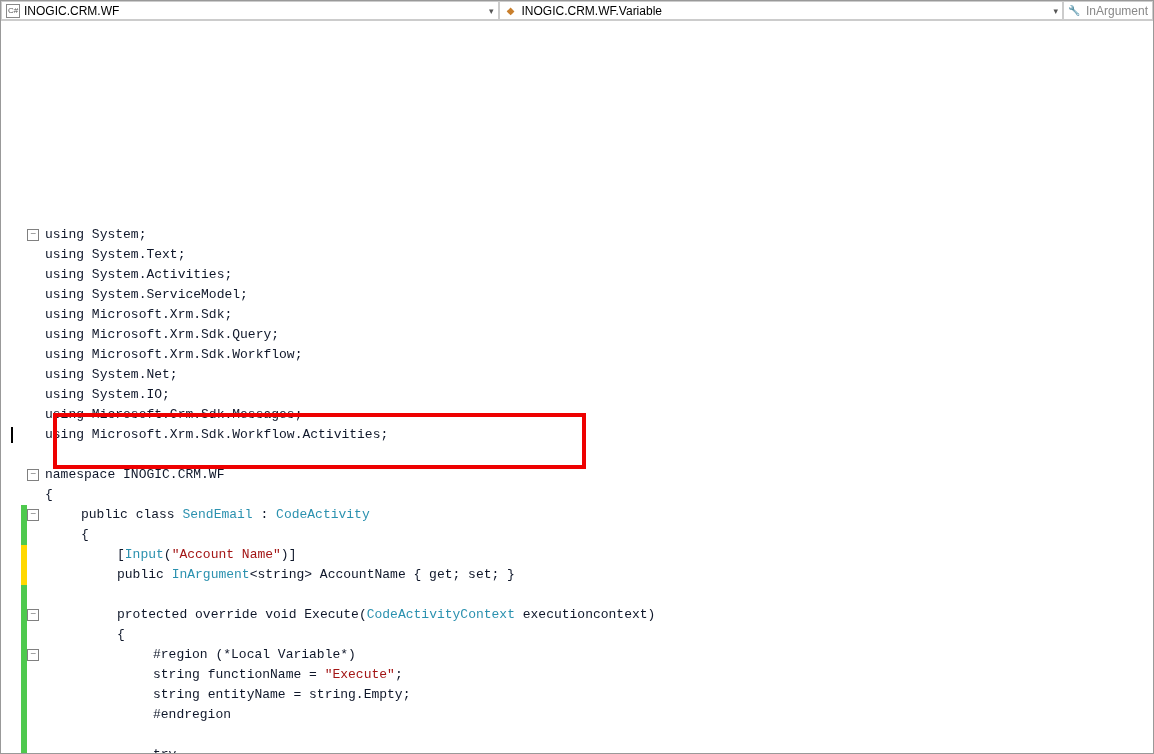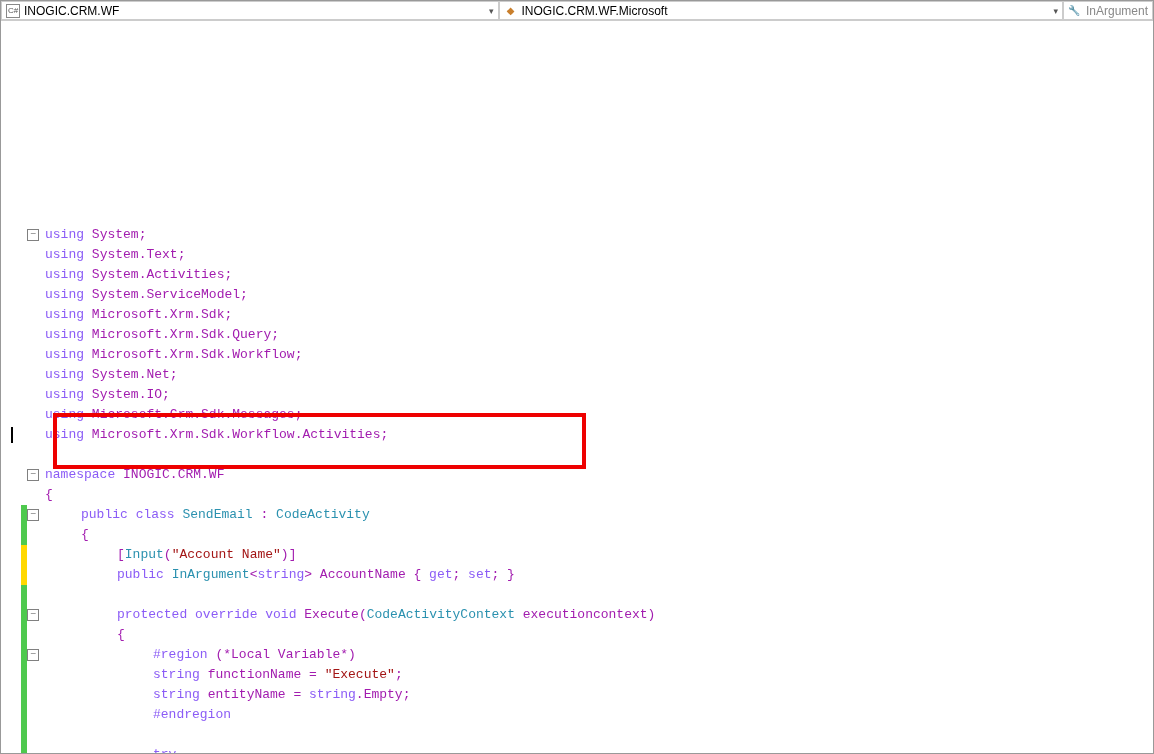--- a/index.html
+++ b/index.html
@@ -21,24 +21,24 @@
   .line { display: flex; height: 20px; align-items: center; }
   .margin { width: 40px; height: 20px; display: flex; align-items: center; justify-content: flex-end; position: relative; flex-shrink: 0; }
   .bar { width: 6px; height: 20px; display: inline-block; }
   .bar.green { background: #4ec94e; }
   .bar.yellow { background: #ffd800; }
   .fold { width: 12px; height: 12px; border: 1px solid #808080; color: #808080; font-size: 10px; display: inline-flex; align-items: center; justify-content: center; cursor: pointer; margin-right: 2px; background: #fff; line-height: 8px; }
   .fold-spacer { width: 14px; display: inline-block; }
   .txt { padding-left: 4px; }
 
   
-  .kw { color: #8b5cf6; }
+  .kw { color: #0f172a; }
   .typ { color: #2b91af; }
   .str { color: #a31515; }
-  .plain { color: #a21caf; font-family: Liberation Mono, monospace; }
+  .plain { color: #0f172a; font-family: Liberation Mono, monospace; }
 
   
   .red-box { position: absolute; border: 4px solid #e00; pointer-events: none; }
 
   .cursor-bar { position: absolute; width: 2px; height: 16px; background: #000; }
 
   .vline { position: absolute; width: 1px; background: #ccc; top: 24px; bottom: 0; left: 42px; }
 </style>
 </head>
 <body>
@@ -46,21 +46,21 @@
 <div class="window">
 
   <div class="nav-bar">
     <div class="nav-item nav-left">
       <span class="icon-box" style="border:1px solid #888;font-size:8px;color:#555;">C#</span>
       <span>INOGIC.CRM.WF</span>
       <span class="drop">▾</span>
     </div>
     <div class="nav-item nav-mid">
       <span class="icon-box" style="color:#c97f2c;">◆</span>
-      <span>INOGIC.CRM.WF.Microsoft</span>
+      <span>INOGIC.CRM.WF.Variable</span>
       <span class="drop">▾</span>
     </div>
     <div class="nav-item nav-right">
       <span class="icon-box" style="color:#666;">🔧</span>
       <span>InArgument</span>
     </div>
   </div>
 
   <div class="editor-wrap" style="position:relative;">
     <div class="vline"></div>

